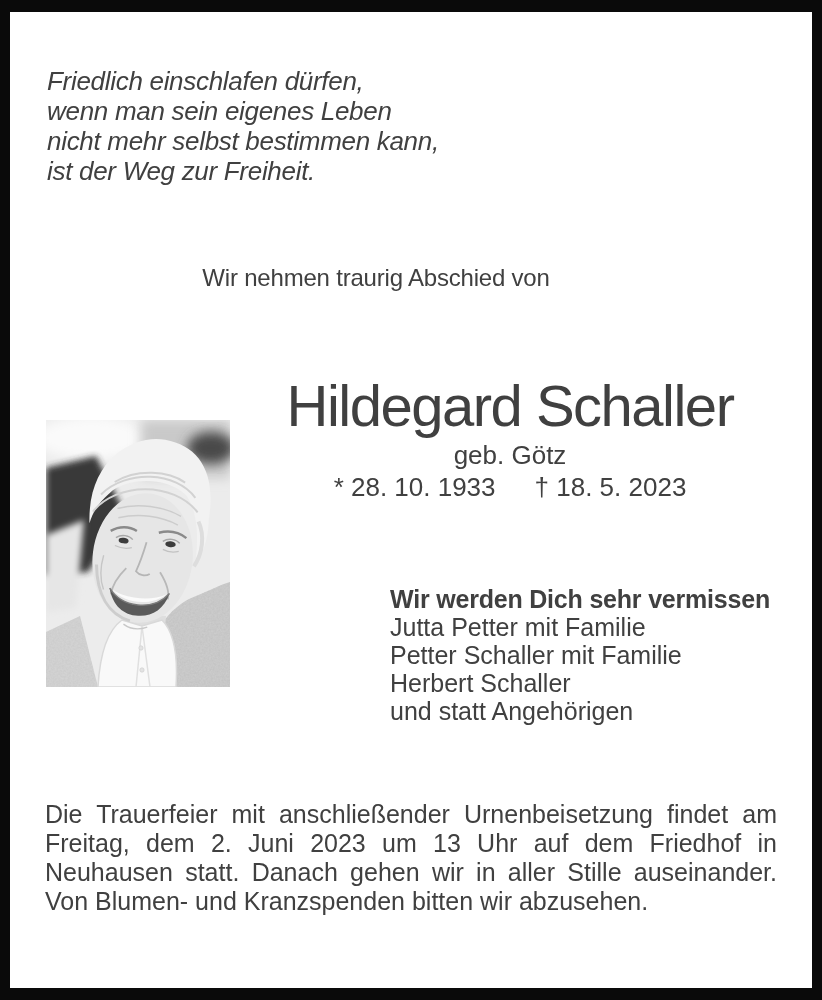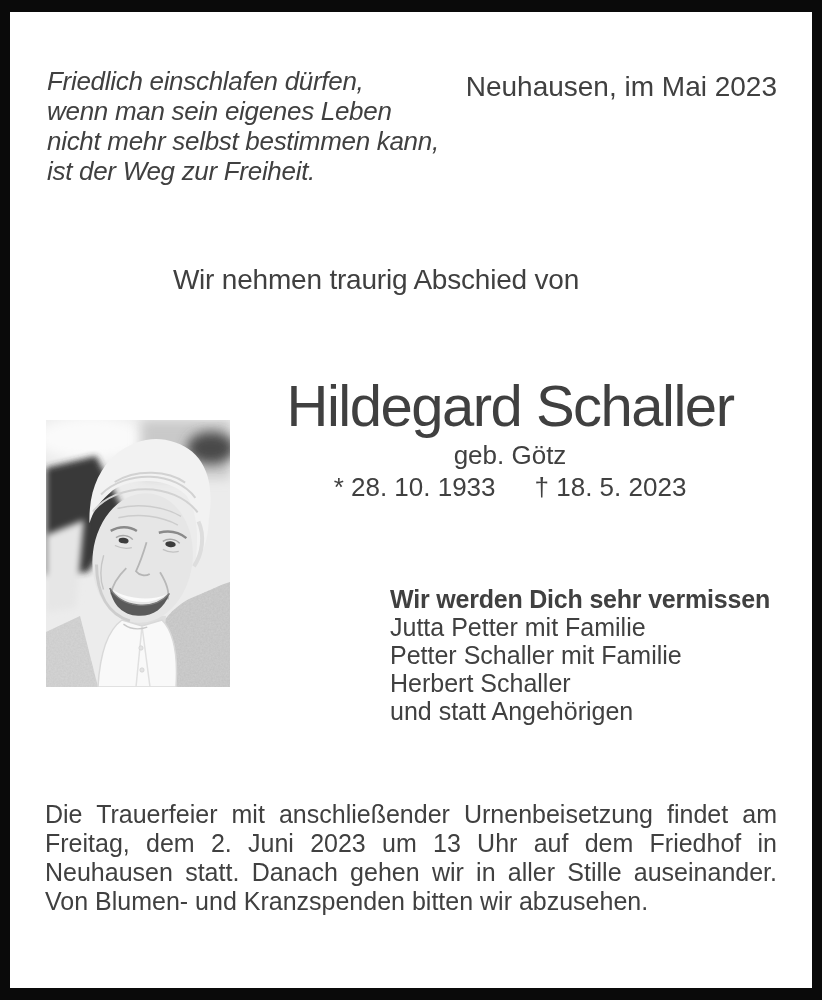--- a/index.html
+++ b/index.html
@@ -28,21 +28,21 @@
   
   .dateline{
     position:absolute;top:72px;right:45px;
     font-size:28px;line-height:30px;
     white-space:nowrap;
   }
   
   .intro{
     position:absolute;left:0;top:264px;width:752px;
     text-align:center;
-    font-size:28px;letter-spacing:-0.2px;
+    font-size:24px;letter-spacing:-0.2px;
   }
   
   .photo{
     position:absolute;left:46px;top:420px;
     width:184px;height:267px;
   }
   .photo svg{display:block;width:100%;height:100%;}
   
   .namecol{
     position:absolute;left:230px;top:376px;width:560px;
@@ -76,21 +76,20 @@
 
 <div class="page">
 
   <div class="epigraph">
     <div>Friedlich einschlafen dürfen,</div>
     <div>wenn man sein eigenes Leben</div>
     <div>nicht mehr selbst bestimmen kann,</div>
     <div>ist der Weg zur Freiheit.</div>
   </div>
 
-  <div class="dateline">Neuhausen, im Mai 2023</div>
 
   <div class="intro">Wir nehmen traurig Abschied von</div>
 
   <div class="photo">
     <svg viewBox="0 0 184 267" xmlns="http://www.w3.org/2000/svg">
       <defs>
         <filter id="b6" x="-30%" y="-30%" width="160%" height="160%">
             <feGaussianBlur stdDeviation="6"></feGaussianBlur>
           </filter>
         <filter id="b3" x="-30%" y="-30%" width="160%" height="160%">

